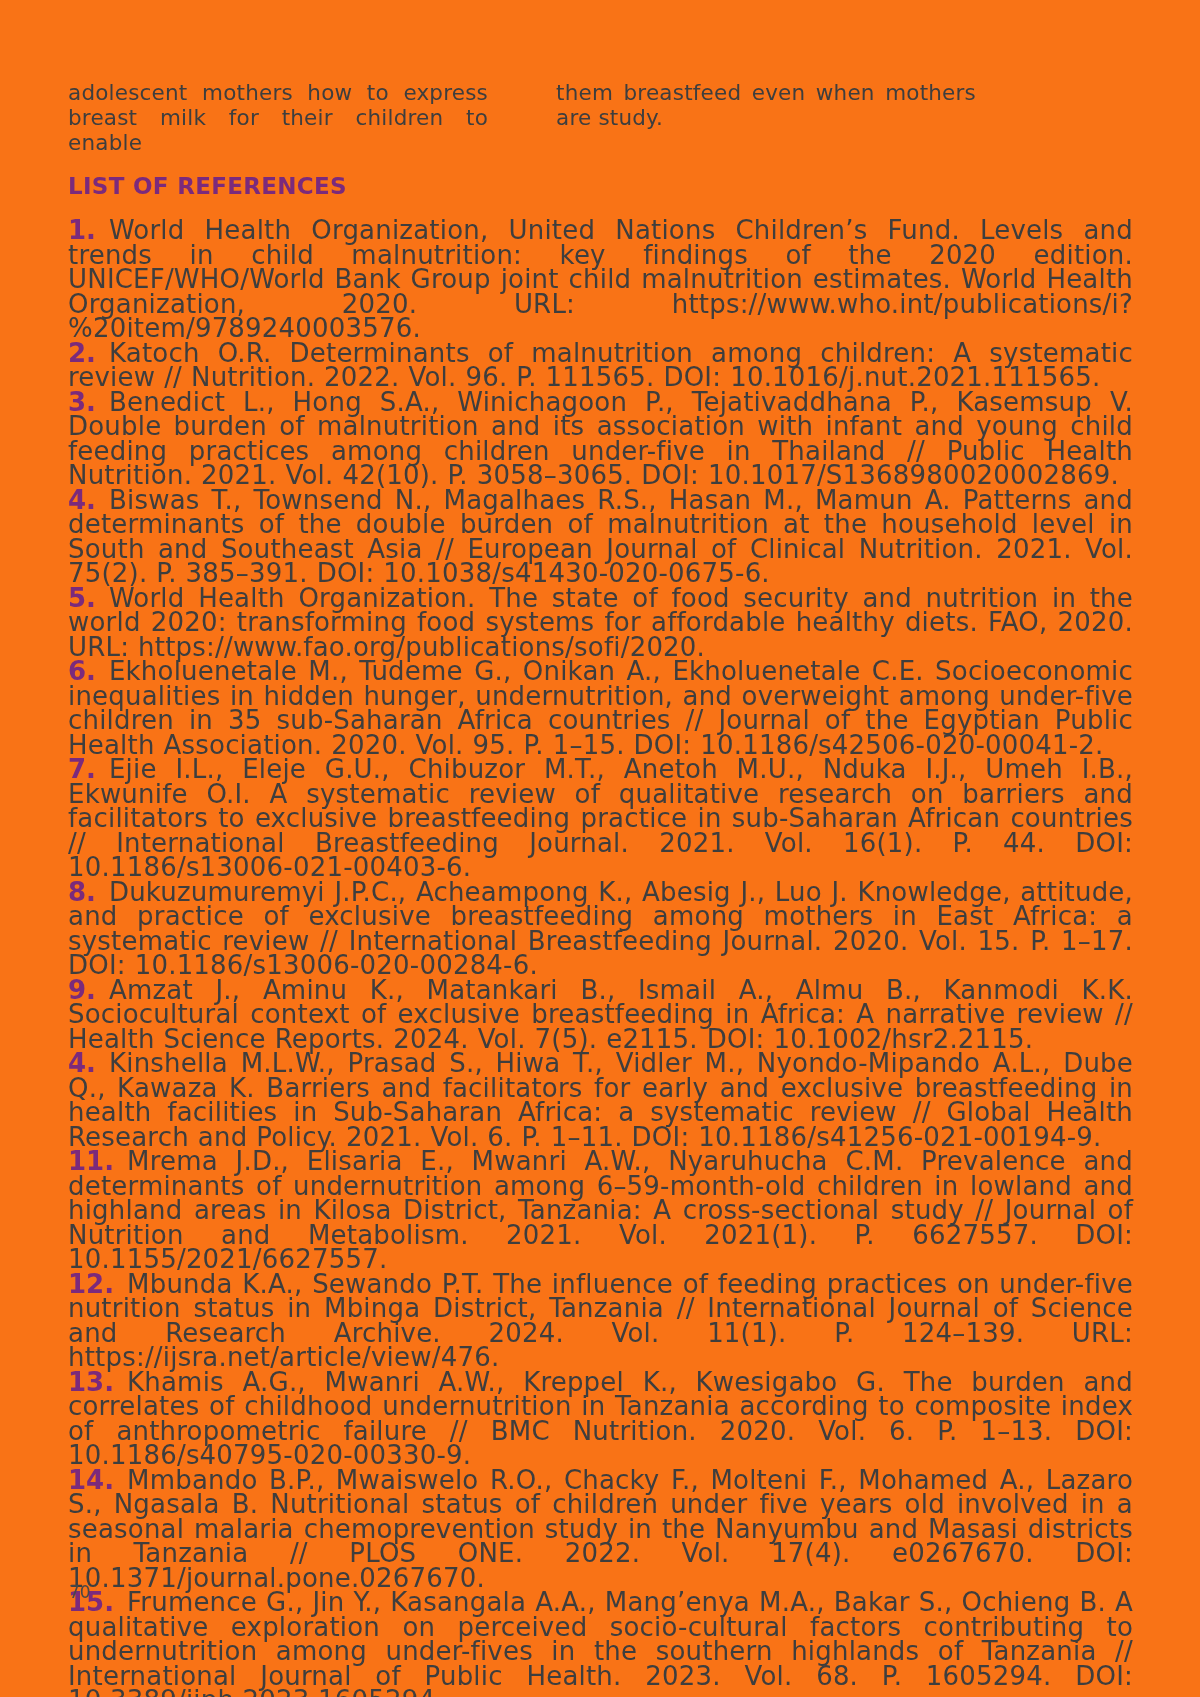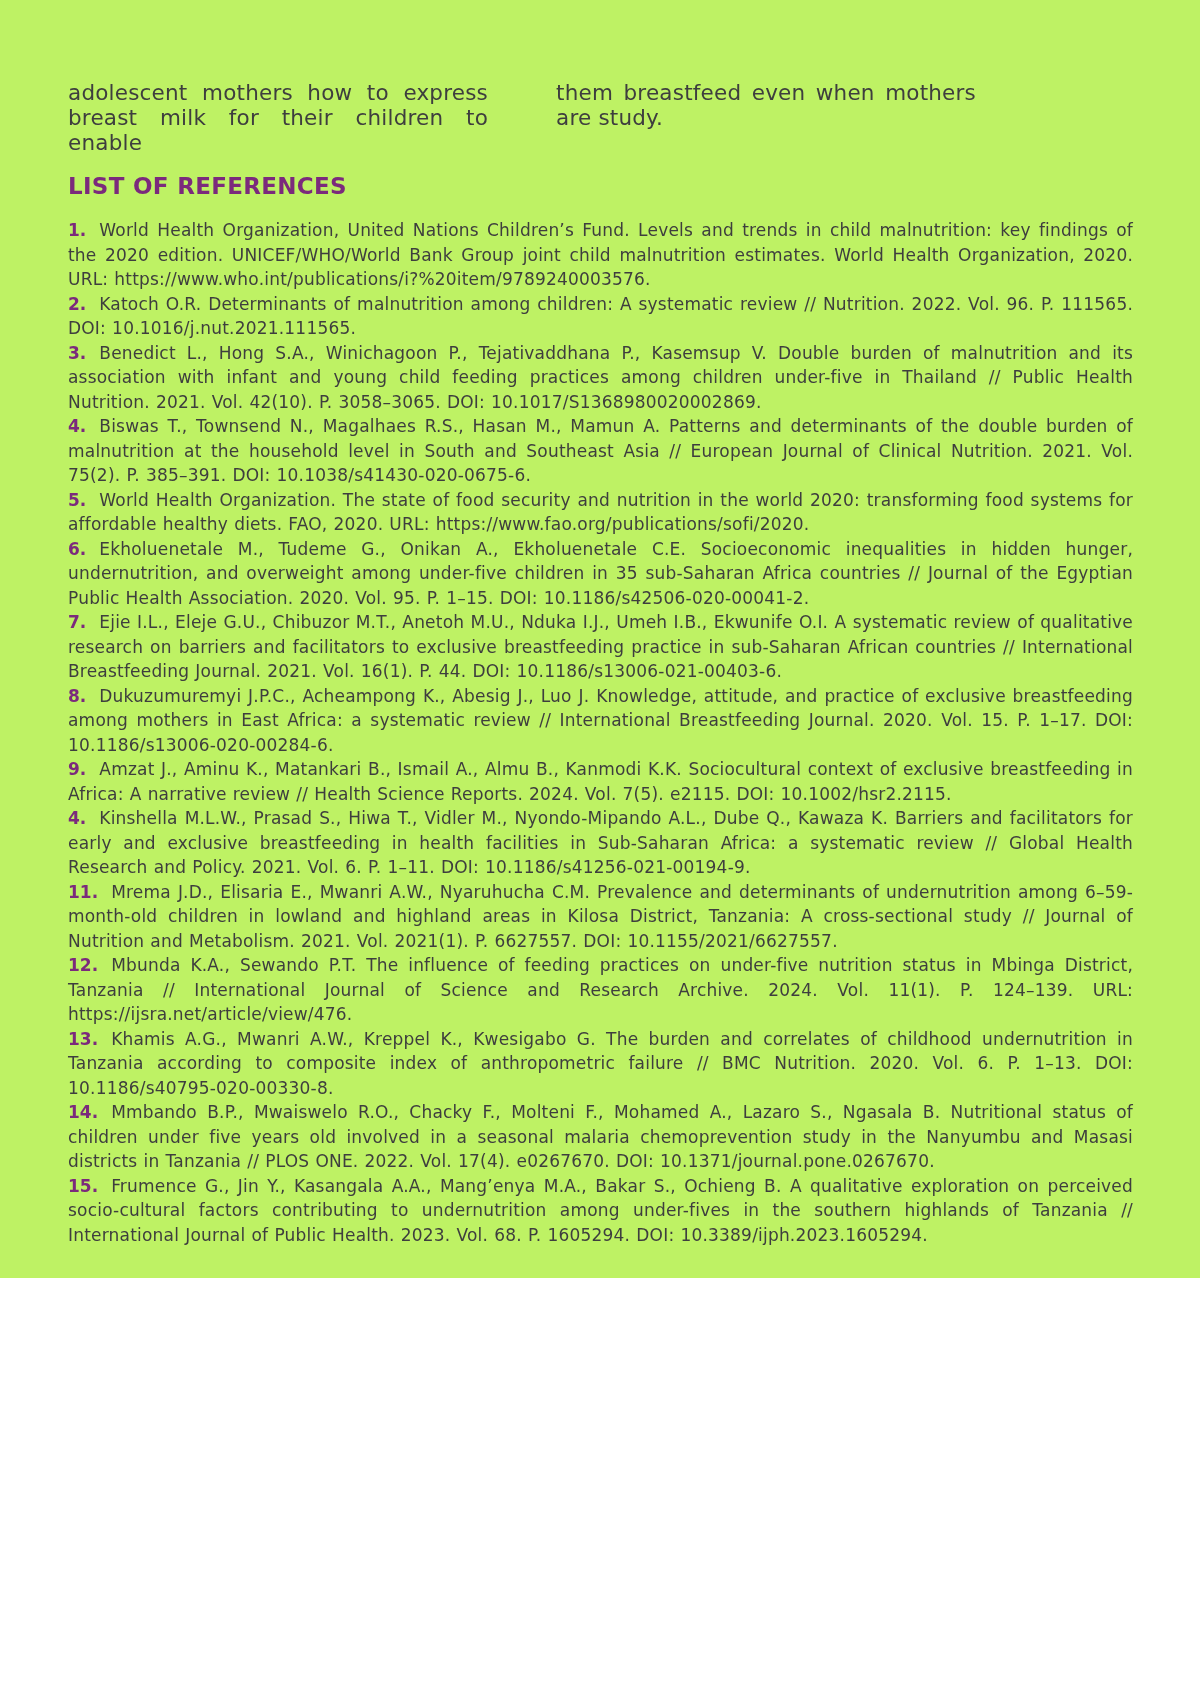--- a/index.html
+++ b/index.html
@@ -3,22 +3,22 @@
 <meta charset="utf-8">
 <style>
   html, body {
     margin: 0;
     padding: 0;
     background: #ffffff;
   }
   .page {
     position: relative;
     width: 1200px;
-    height: 1278px;
-    background: #bef264;
+    height: 1697px;
+    background: #f97316;
     font-family: "DejaVu Sans", sans-serif;
     color: var(--body-color, #3e3e3e);
     overflow: hidden;
     box-sizing: border-box;
   }
   .content {
     padding: 80px 67px 0 68px;
   }
   .two-col {
     width: 908px;
@@ -37,21 +37,21 @@
     margin: 12px 0 13px 0;
     font-size: 23px;
     line-height: 38px;
     font-weight: bold;
     letter-spacing: 0.3px;
     color: var(--accent-color, #7b2a7c);
   }
   .references p.ref {
     margin: 0;
     text-align: justify;
-    font-size: 17px;
+    font-size: 26px;
     line-height: 24.5px;
     letter-spacing: 0.2px;
     word-spacing: 0.5px;
   }
   .ref-num {
     font-weight: bold;
     color: var(--accent-color, #7b2a7c);
     margin-right: 13px;
     letter-spacing: 0;
   }
@@ -83,21 +83,21 @@
         <p class="ref"><span class="ref-num">3.</span><span class="ref-text">Benedict L., Hong S.A., Winichagoon P., Tejativaddhana P., Kasemsup V. Double burden of malnutrition and its association with infant and young child feeding practices among children under-five in Thailand // Public Health Nutrition. 2021. Vol. 42(10). P. 3058–3065. DOI: 10.1017/S1368980020002869.</span></p>
         <p class="ref"><span class="ref-num">4.</span><span class="ref-text">Biswas T., Townsend N., Magalhaes R.S., Hasan M., Mamun A. Patterns and determinants of the double burden of malnutrition at the household level in South and Southeast Asia // European Journal of Clinical Nutrition. 2021. Vol. 75(2). P. 385–391. DOI: 10.1038/s41430-020-0675-6.</span></p>
         <p class="ref"><span class="ref-num">5.</span><span class="ref-text">World Health Organization. The state of food security and nutrition in the world 2020: transforming food systems for affordable healthy diets. FAO, 2020. URL: https://www.fao.org/publications/sofi/2020.</span></p>
         <p class="ref"><span class="ref-num">6.</span><span class="ref-text">Ekholuenetale M., Tudeme G., Onikan A., Ekholuenetale C.E. Socioeconomic inequalities in hidden hunger, undernutrition, and overweight among under-five children in 35 sub-Saharan Africa countries // Journal of the Egyptian Public Health Association. 2020. Vol. 95. P. 1–15. DOI: 10.1186/s42506-020-00041-2.</span></p>
         <p class="ref"><span class="ref-num">7.</span><span class="ref-text">Ejie I.L., Eleje G.U., Chibuzor M.T., Anetoh M.U., Nduka I.J., Umeh I.B., Ekwunife O.I. A systematic review of qualitative research on barriers and facilitators to exclusive breastfeeding practice in sub-Saharan African countries // International Breastfeeding Journal. 2021. Vol. 16(1). P. 44. DOI: 10.1186/s13006-021-00403-6.</span></p>
         <p class="ref"><span class="ref-num">8.</span><span class="ref-text">Dukuzumuremyi J.P.C., Acheampong K., Abesig J., Luo J. Knowledge, attitude, and practice of exclusive breastfeeding among mothers in East Africa: a systematic review // International Breastfeeding Journal. 2020. Vol. 15. P. 1–17. DOI: 10.1186/s13006-020-00284-6.</span></p>
         <p class="ref"><span class="ref-num">9.</span><span class="ref-text">Amzat J., Aminu K., Matankari B., Ismail A., Almu B., Kanmodi K.K. Sociocultural context of exclusive breastfeeding in Africa: A narrative review // Health Science Reports. 2024. Vol. 7(5). e2115. DOI: 10.1002/hsr2.2115.</span></p>
         <p class="ref"><span class="ref-num">4.</span><span class="ref-text">Kinshella M.L.W., Prasad S., Hiwa T., Vidler M., Nyondo-Mipando A.L., Dube Q., Kawaza K. Barriers and facilitators for early and exclusive breastfeeding in health facilities in Sub-Saharan Africa: a systematic review // Global Health Research and Policy. 2021. Vol. 6. P. 1–11. DOI: 10.1186/s41256-021-00194-9.</span></p>
         <p class="ref"><span class="ref-num">11.</span><span class="ref-text">Mrema J.D., Elisaria E., Mwanri A.W., Nyaruhucha C.M. Prevalence and determinants of undernutrition among 6–59-month-old children in lowland and highland areas in Kilosa District, Tanzania: A cross-sectional study // Journal of Nutrition and Metabolism. 2021. Vol. 2021(1). P. 6627557. DOI: 10.1155/2021/6627557.</span></p>
         <p class="ref"><span class="ref-num">12.</span><span class="ref-text">Mbunda K.A., Sewando P.T. The influence of feeding practices on under-five nutrition status in Mbinga District, Tanzania // International Journal of Science and Research Archive. 2024. Vol. 11(1). P. 124–139. URL: https://ijsra.net/article/view/476.</span></p>
-        <p class="ref"><span class="ref-num">13.</span><span class="ref-text">Khamis A.G., Mwanri A.W., Kreppel K., Kwesigabo G. The burden and correlates of childhood undernutrition in Tanzania according to composite index of anthropometric failure // BMC Nutrition. 2020. Vol. 6. P. 1–13. DOI: 10.1186/s40795-020-00330-8.</span></p>
+        <p class="ref"><span class="ref-num">13.</span><span class="ref-text">Khamis A.G., Mwanri A.W., Kreppel K., Kwesigabo G. The burden and correlates of childhood undernutrition in Tanzania according to composite index of anthropometric failure // BMC Nutrition. 2020. Vol. 6. P. 1–13. DOI: 10.1186/s40795-020-00330-9.</span></p>
         <p class="ref"><span class="ref-num">14.</span><span class="ref-text">Mmbando B.P., Mwaiswelo R.O., Chacky F., Molteni F., Mohamed A., Lazaro S., Ngasala B. Nutritional status of children under five years old involved in a seasonal malaria chemoprevention study in the Nanyumbu and Masasi districts in Tanzania // PLOS ONE. 2022. Vol. 17(4). e0267670. DOI: 10.1371/journal.pone.0267670.</span></p>
         <p class="ref"><span class="ref-num">15.</span><span class="ref-text">Frumence G., Jin Y., Kasangala A.A., Mang’enya M.A., Bakar S., Ochieng B. A qualitative exploration on perceived socio-cultural factors contributing to undernutrition among under-fives in the southern highlands of Tanzania // International Journal of Public Health. 2023. Vol. 68. P. 1605294. DOI: 10.3389/ijph.2023.1605294.</span></p>
       </div>
 
   </div>
 
   <div class="page-number">70</div>
 </div>
 
 </body></html>

